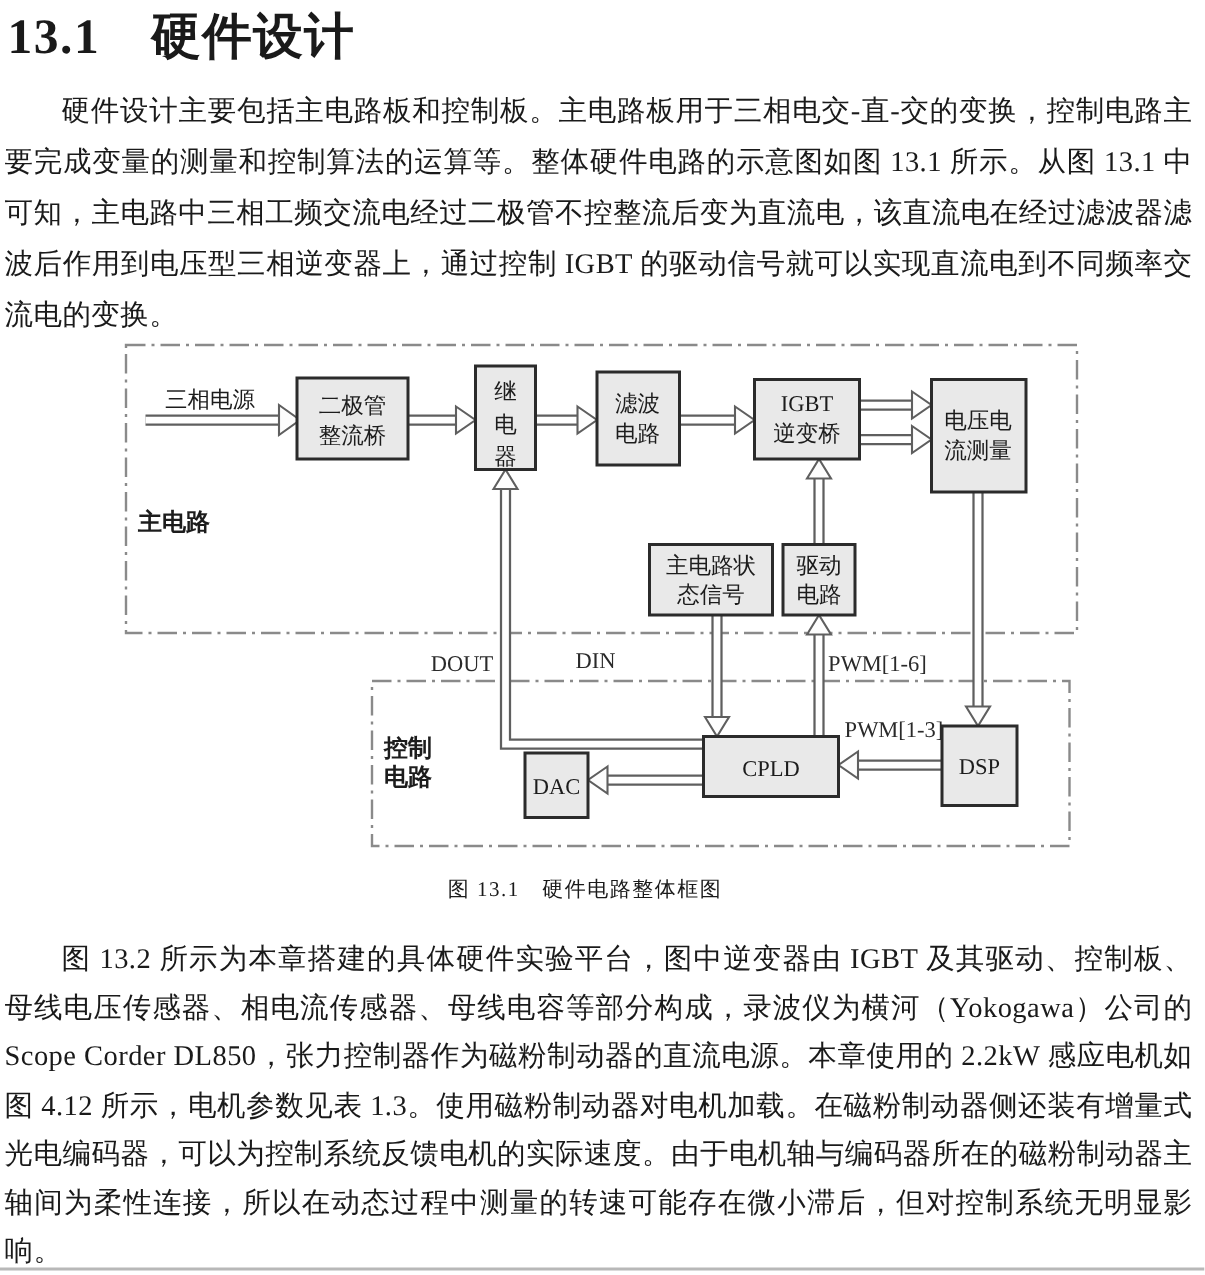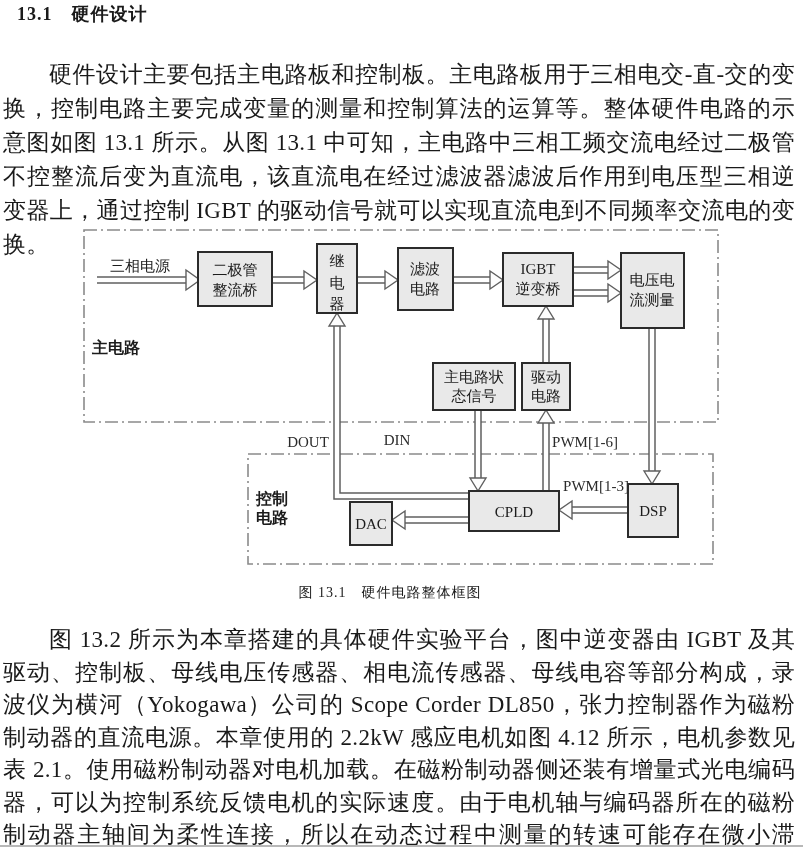--- a/index.html
+++ b/index.html
@@ -2,26 +2,26 @@
 <html><head>
 <meta charset="utf-8">
 <style>
   html,body{margin:0;padding:0;}
   body{
     width:803px;height:850px;position:relative;overflow:hidden;
     background:#ffffff;color:#1a1a1a;
     font-family:"Liberation Serif","DejaVu Serif",serif;
   }
   .heading{
-    position:absolute;top:2px;left:17px;margin:0;
-    font-size:18px;font-weight:bold;letter-spacing:1px;
+    position:absolute;top:2px;left:5px;margin:0;
+    font-size:33px;font-weight:bold;letter-spacing:1px;
   }
   .para{
     position:absolute;left:3px;width:792px;margin:0;
-    font-size:23px;line-height:34px;text-align:justify;text-indent:2em;
+    font-size:19px;line-height:34px;text-align:justify;text-indent:2em;
     letter-spacing:0.3px;
   }
   .p1{top:58px;}
   .p2{top:624px;line-height:32.5px;}
   .caption{
     position:absolute;top:584px;left:0;width:780px;margin:0;
     font-size:14px;text-align:center;letter-spacing:1px;
   }
   .bottom-rule{
     position:absolute;top:845px;left:0;width:803px;height:2px;background:#b8b8b8;
@@ -139,16 +139,16 @@
     <text class="t-mid" x="653" y="516">DSP</text>
 
     <text class="t-mid t-sig" x="308" y="447">DOUT</text>
     <text class="t-mid t-sig" x="397" y="445">DIN</text>
     <text class="t-mid t-sig" x="585" y="447">PWM[1-6]</text>
     <text class="t-mid t-sig" x="596" y="491">PWM[1-3]</text>
   </svg>
 
   <p class="caption">图 13.1　硬件电路整体框图</p>
 
-  <p class="para p2">图 13.2 所示为本章搭建的具体硬件实验平台，图中逆变器由 IGBT 及其驱动、控制板、母线电压传感器、相电流传感器、母线电容等部分构成，录波仪为横河（Yokogawa）公司的 Scope Corder DL850，张力控制器作为磁粉制动器的直流电源。本章使用的 2.2kW 感应电机如图 4.12 所示，电机参数见表 2.1。使用磁粉制动器对电机加载。在磁粉制动器侧还装有增量式光电编码器，可以为控制系统反馈电机的实际速度。由于电机轴与编码器所在的磁粉制动器主轴间为柔性连接，所以在动态过程中测量的转速可能存在微小滞后，但对控制系统无明显影响。</p>
+  <p class="para p2">图 13.2 所示为本章搭建的具体硬件实验平台，图中逆变器由 IGBT 及其驱动、控制板、母线电压传感器、相电流传感器、母线电容等部分构成，录波仪为横河（Yokogawa）公司的 Scope Corder DL850，张力控制器作为磁粉制动器的直流电源。本章使用的 2.2kW 感应电机如图 4.12 所示，电机参数见表 1.3。使用磁粉制动器对电机加载。在磁粉制动器侧还装有增量式光电编码器，可以为控制系统反馈电机的实际速度。由于电机轴与编码器所在的磁粉制动器主轴间为柔性连接，所以在动态过程中测量的转速可能存在微小滞后，但对控制系统无明显影响。</p>
 
   <div class="bottom-rule"></div>
 </div>
 
 </body></html>

